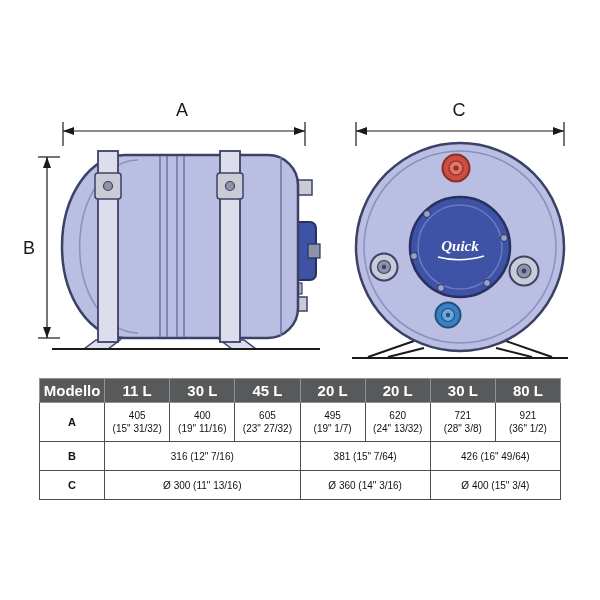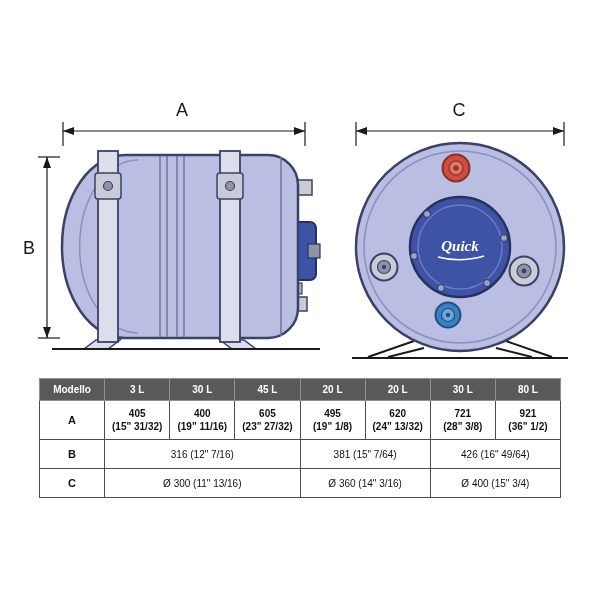--- a/index.html
+++ b/index.html
@@ -21,27 +21,27 @@
   table.spec{
     width:522px;margin:6px auto 0 auto;border-collapse:collapse;
     font-size:10px;table-layout:fixed;
   }
   table.spec th, table.spec td{
     border:1px solid #4d4d4d;text-align:center;vertical-align:middle;
     padding:3px 1px;
   }
   table.spec thead th{
     background:#58595b;color:#ffffff;font-weight:bold;
-    border:1px solid #8f9092;height:15px;font-size:10px;
+    border:1px solid #8f9092;height:15px;font-size:15px;
   }
   table.spec .rowlabel{
     background:#ffffff;color:#111;font-weight:bold;width:62px;font-size:11px;
   }
   table.spec td{background:#ffffff;color:#111;}
-  td.twoline{white-space:pre-line;line-height:1.35;font-weight:bold;}
+  td.twoline{white-space:pre-line;line-height:1.35;}
   tr.row-a td{height:32px;}
   tr.row-b td, tr.row-c td{height:22px;}
 </style>
 </head>
 <body>
 
 <div class="page">
 
   <div class="drawing-wrap">
     <svg width="600" height="372" viewBox="0 0 600 372" xmlns="http://www.w3.org/2000/svg">
@@ -157,40 +157,40 @@
       <text x="182" y="116" text-anchor="middle" class="dim-label">A</text>
       <text x="29" y="254" text-anchor="middle" class="dim-label">B</text>
       <text x="459" y="116" text-anchor="middle" class="dim-label">C</text>
     </svg>
   </div>
 
   <table class="spec">
     <thead>
       <tr>
         <th>Modello</th>
-        <th>3 L</th>
+        <th>11 L</th>
         <th>30 L</th>
         <th>45 L</th>
         <th>20 L</th>
         <th>20 L</th>
         <th>30 L</th>
         <th>80 L</th>
       </tr>
     </thead>
     <tbody>
       <tr class="row-a">
         <td class="rowlabel">A</td>
         <td class="twoline">405
 (15" 31/32)</td>
         <td class="twoline">400
 (19" 11/16)</td>
         <td class="twoline">605
 (23" 27/32)</td>
         <td class="twoline">495
-(19" 1/8)</td>
+(19" 1/7)</td>
         <td class="twoline">620
 (24" 13/32)</td>
         <td class="twoline">721
 (28" 3/8)</td>
         <td class="twoline">921
 (36" 1/2)</td>
       </tr>
       <tr class="row-b">
         <td class="rowlabel">B</td>
         <td colspan="3">316 (12" 7/16)</td>

